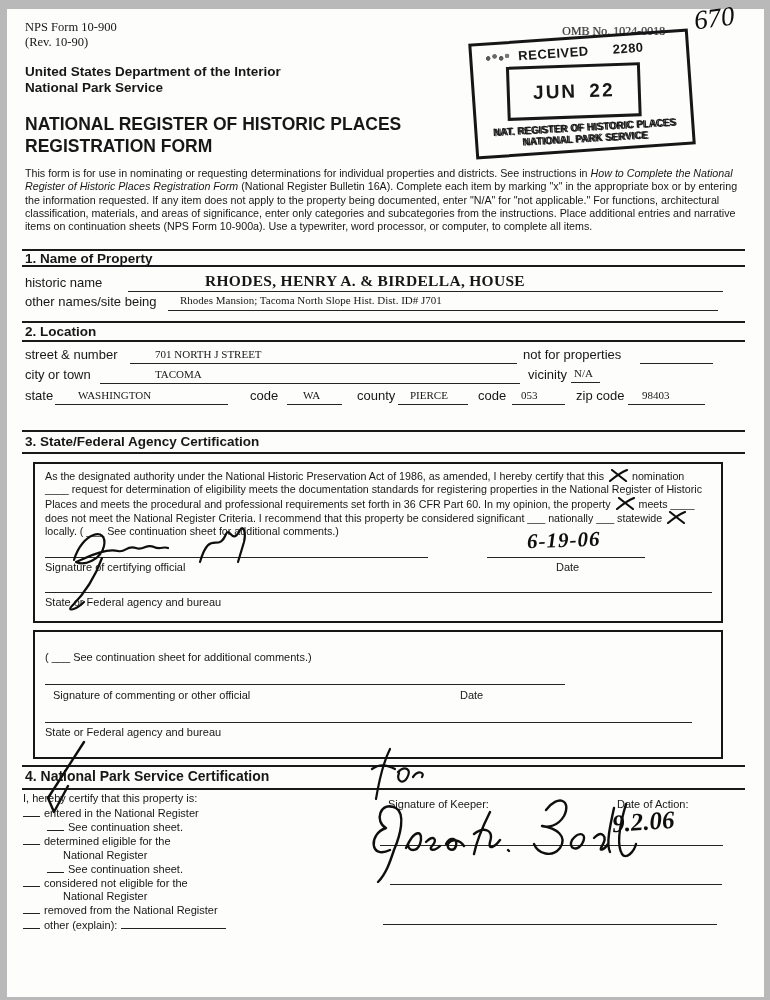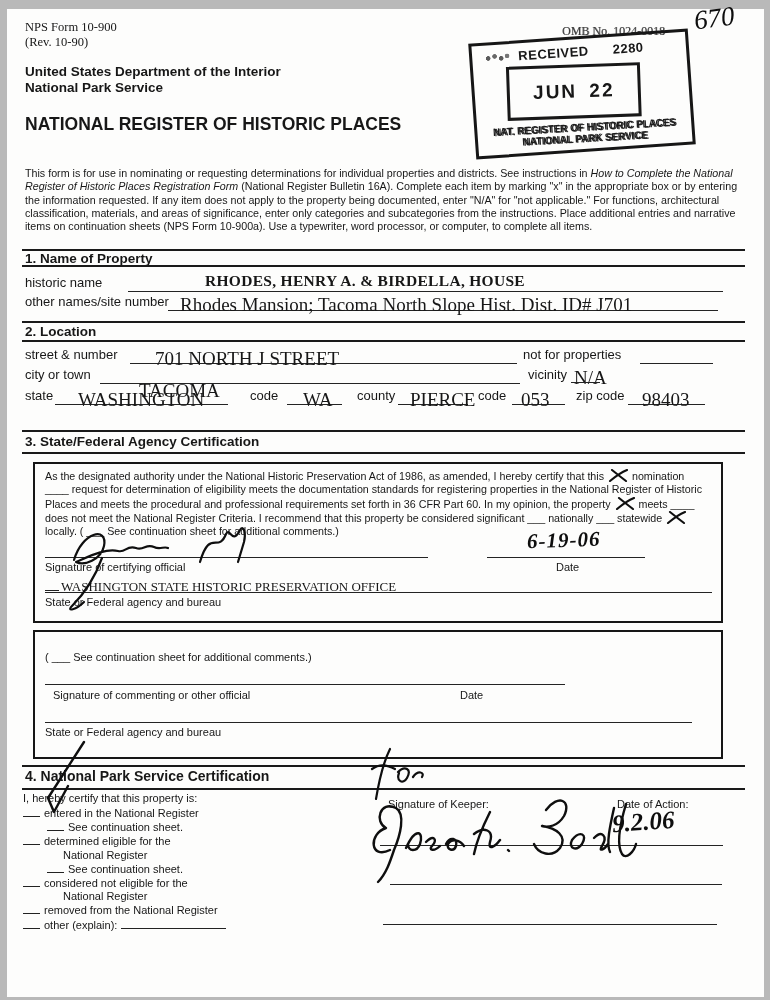--- a/index.html
+++ b/index.html
@@ -5,21 +5,21 @@
   html,body{margin:0;padding:0;background:#888;}
   .page{position:relative;width:770px;height:1000px;background:#b9b9b9;font-family:"Liberation Sans",sans-serif;color:#171717;overflow:hidden;}
   .paper{position:absolute;left:7px;top:9px;right:6px;bottom:3px;background:#fdfdfc;}
   .abs{position:absolute;white-space:nowrap;}
   .rule{position:absolute;height:2px;background:#1a1a1a;}
   .hline{position:absolute;height:1px;background:#242424;}
   .h{font-weight:bold;font-size:13.5px;}
   .lbl{font-size:13px;}
   .sm{font-size:11px;}
   .tiny{font-size:10.7px;line-height:13.3px;}
-  .ser{font-family:"Liberation Serif",serif;font-size:19px;}
+  .ser{font-family:"Liberation Serif",serif;font-size:11px;}
   .serb{font-family:"Liberation Serif",serif;font-weight:bold;font-size:15.5px;letter-spacing:.3px;}
   .hw{font-family:"Liberation Serif",serif;font-style:italic;color:#0e0e0e;}
   .wrap{white-space:normal;}
   svg.ink{position:absolute;overflow:visible;}
   svg.ink path{fill:none;stroke:#0f0f0f;stroke-linecap:round;stroke-linejoin:round;}
   .xmark{display:inline-block;vertical-align:-2px;margin:0 1px;}
   .xmark path{fill:none;stroke:#0f0f0f;stroke-width:2.1;stroke-linecap:round;}
   .blank{display:inline-block;width:17px;height:10px;border-bottom:1px solid #222;margin-right:4px;}
   .blank.trail{width:105px;margin-left:4px;margin-right:0;}
   .blank.lead{width:14px;margin-right:2px;}
@@ -71,49 +71,50 @@
     </div>
   </div>
 
   <div class="abs" style="left:25px;top:64px;font-weight:bold;font-size:13.5px;line-height:16px;">
     <div>United States Department of the Interior</div>
     <div>National Park Service</div>
   </div>
 
   <div class="abs" style="left:25px;top:113px;font-weight:bold;font-size:17.5px;line-height:22px;">
     <div>NATIONAL REGISTER OF HISTORIC PLACES</div>
+    <div>REGISTRATION FORM</div>
   </div>
 
   <div class="abs tiny wrap" style="left:25px;top:167px;width:716px;"><span>This form is for use in nominating or requesting determinations for individual properties and districts.  See instructions in </span><i>How to Complete the National Register of Historic Places Registration Form</i><span> (National Register Bulletin 16A).  Complete each item by marking "x" in the appropriate box or by entering the information requested.  If any item does not apply to the property being documented, enter "N/A" for "not applicable."  For functions, architectural classification, materials, and areas of significance, enter only categories and subcategories from the instructions.  Place additional entries and narrative items on continuation sheets (NPS Form 10-900a).  Use a typewriter, word processor, or computer, to complete all items.</span></div>
 
   <div class="rule" style="left:22px;top:249px;width:723px;"></div>
   <div class="abs h" style="left:25px;top:251px;">1. Name of Property</div>
   <div class="rule" style="left:22px;top:265px;width:723px;"></div>
 
   <div class="abs lbl" style="left:25px;top:275px;">historic name</div>
   <div class="hline" style="left:128px;top:291px;width:595px;"></div>
   <div class="abs serb" style="left:205px;top:272px;">RHODES, HENRY A. &amp; BIRDELLA, HOUSE</div>
 
-  <div class="abs lbl" style="left:25px;top:294px;">other names/site number</div>
+  <div class="abs lbl" style="left:25px;top:294px;">other names/site being</div>
   <div class="hline" style="left:168px;top:310px;width:550px;"></div>
   <div class="abs ser" style="left:180px;top:294px;">Rhodes Mansion; Tacoma North Slope Hist. Dist. ID# J701</div>
 
   <div class="rule" style="left:22px;top:321px;width:723px;"></div>
   <div class="abs h" style="left:25px;top:324px;">2. Location</div>
   <div class="rule" style="left:22px;top:340px;width:723px;"></div>
 
   <div class="abs lbl" style="left:25px;top:347px;">street &amp; number</div>
   <div class="hline" style="left:130px;top:363px;width:387px;"></div>
   <div class="abs ser" style="left:155px;top:348px;">701 NORTH J STREET</div>
   <div class="abs lbl" style="left:523px;top:347px;">not for properties</div>
   <div class="hline" style="left:640px;top:363px;width:73px;"></div>
 
   <div class="abs lbl" style="left:25px;top:367px;">city or town</div>
   <div class="hline" style="left:100px;top:383px;width:420px;"></div>
-  <div class="abs ser" style="left:139px;top:368px;margin-top:12px;">TACOMA</div>
+  <div class="abs ser" style="left:155px;top:368px;">TACOMA</div>
   <div class="abs lbl" style="left:528px;top:367px;">vicinity</div>
   <div class="abs ser" style="left:574px;top:367px;">N/A</div>
   <div class="hline" style="left:571px;top:382px;width:29px;"></div>
 
   <div class="abs lbl" style="left:25px;top:388px;">state</div>
   <div class="hline" style="left:55px;top:404px;width:173px;"></div>
   <div class="abs ser" style="left:78px;top:389px;">WASHINGTON</div>
   <div class="abs lbl" style="left:250px;top:388px;">code</div>
   <div class="hline" style="left:287px;top:404px;width:55px;"></div>
   <div class="abs ser" style="left:303px;top:389px;">WA</div>
@@ -143,21 +144,20 @@
   <svg class="ink" style="left:60px;top:518px;z-index:5;" width="230" height="105" viewBox="0 0 230 105">
     <path stroke-width="2.2" d="M14 42 C22 14 48 8 44 28 C41 42 24 48 16 44 C30 38 46 30 58 33 C66 35 66 27 76 30 C84 33 86 25 94 29 C100 32 104 28 108 30"></path>
     <path stroke-width="2.2" d="M140 44 C150 10 158 36 166 16 C170 8 172 28 180 12 C184 6 186 16 184 24 L178 44"></path>
     <path stroke-width="2.2" d="M42 40 C34 62 24 76 12 88 C6 94 16 92 24 84"></path>
   </svg>
   <div class="abs hw" style="left:527px;top:528px;font-size:21px;font-weight:bold;letter-spacing:1px;transform:rotate(-2deg);z-index:5;">6-19-06</div>
   <div class="hline" style="left:45px;top:557px;width:383px;"></div>
   <div class="hline" style="left:487px;top:557px;width:158px;"></div>
   <div class="abs sm" style="left:45px;top:561px;">Signature of certifying official</div>
   <div class="abs sm" style="left:556px;top:561px;">Date</div>
-  <div class="abs" style="left:45px;top:577px;"><span class="blank lead"></span><span class="ser" style="font-size:13px;">WASHINGTON  STATE HISTORIC PRESERVATION OFFICE</span></div>
   <div class="hline" style="left:45px;top:592px;width:667px;"></div>
   <div class="abs sm" style="left:45px;top:596px;">State or Federal agency and bureau</div>
 
   <div class="box" style="left:33px;top:630px;width:686px;height:125px;"></div>
   <div class="abs sm" style="left:45px;top:651px;">( ___ See continuation sheet for additional comments.)</div>
   <div class="hline" style="left:45px;top:684px;width:520px;"></div>
   <div class="abs sm" style="left:45px;top:689px;margin-left:8px;">Signature of commenting or other official</div>
   <div class="abs sm" style="left:460px;top:689px;">Date</div>
   <div class="hline" style="left:45px;top:722px;width:647px;"></div>
   <div class="abs sm" style="left:45px;top:726px;">State or Federal agency and bureau</div>

